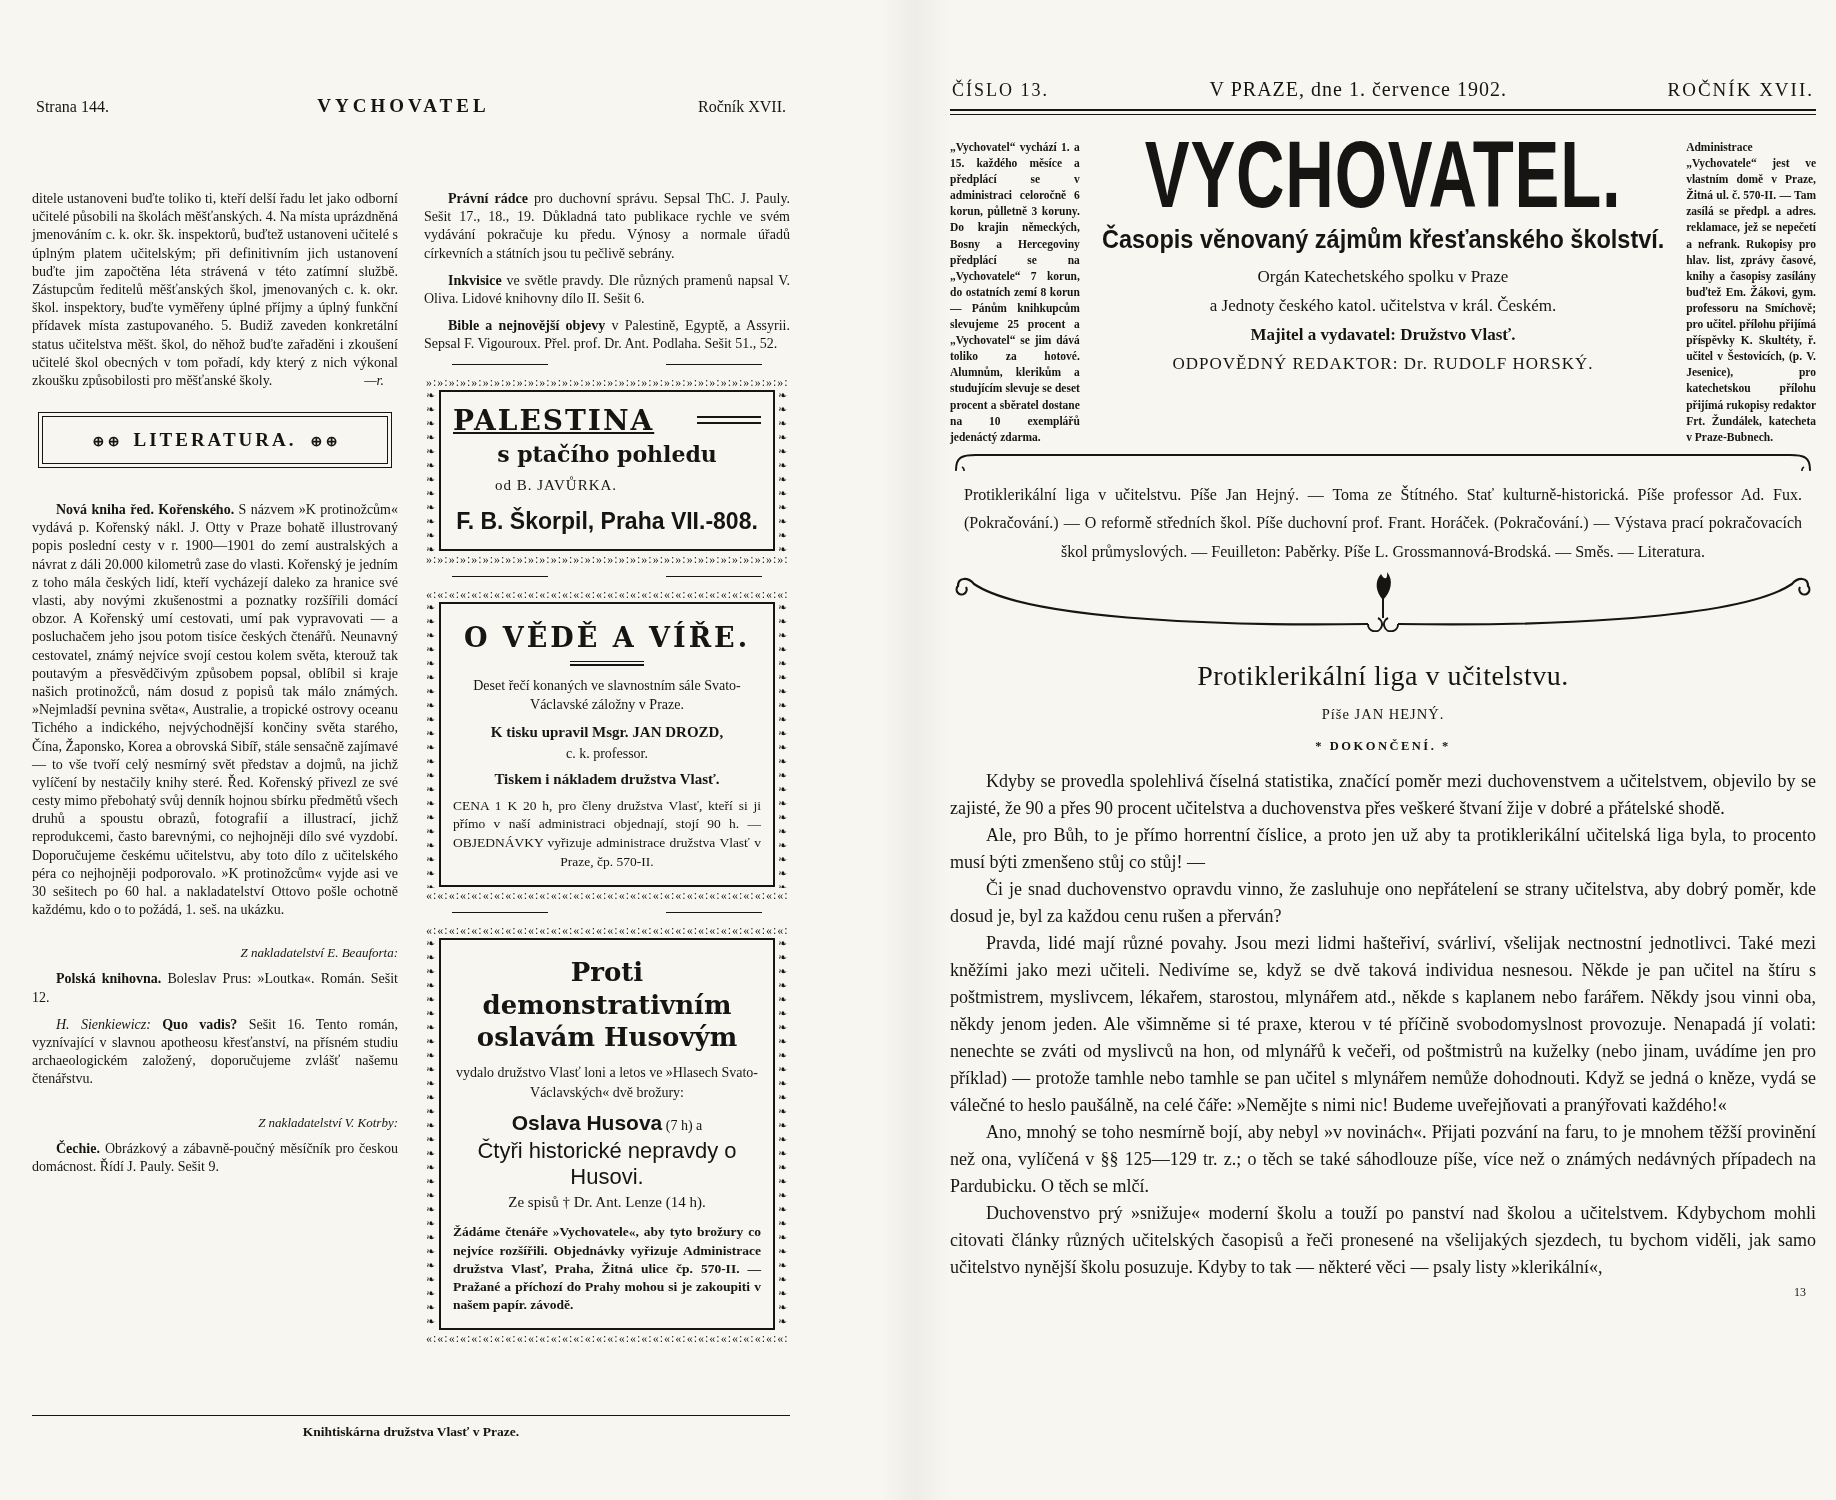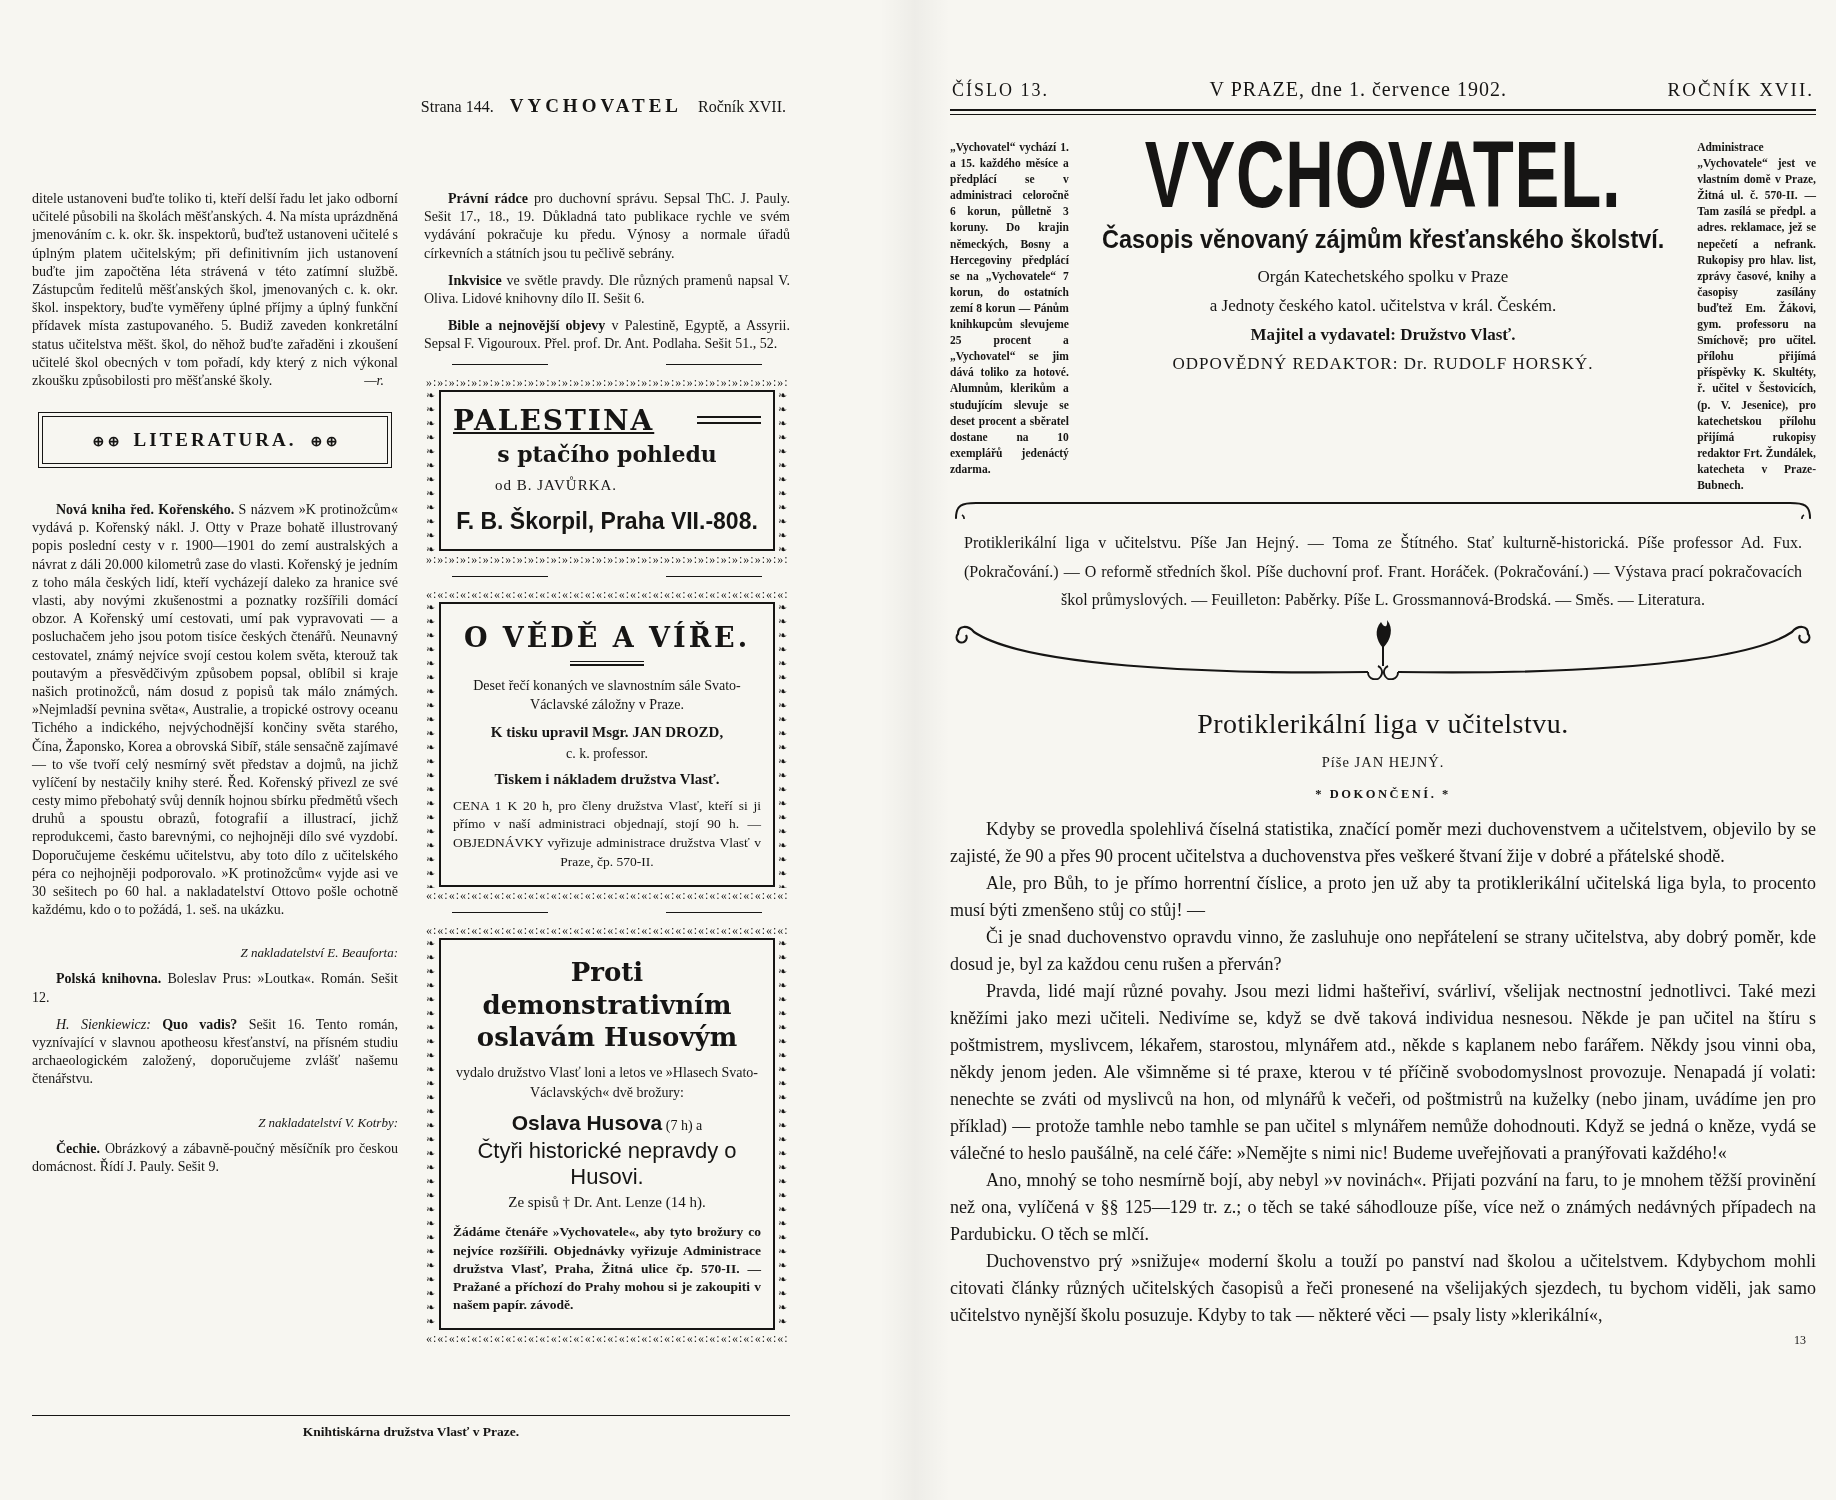--- a/index.html
+++ b/index.html
@@ -11,21 +11,21 @@
     position:relative;
     overflow:hidden;
   }
   body::before{ 
     content:""; position:absolute; left:880px; top:0; width:70px; height:100%;
     background:linear-gradient(90deg, rgba(0,0,0,0) 0%, rgba(0,0,0,.04) 50%, rgba(0,0,0,0) 100%);
   }
 
   
   .lpage { position:absolute; left:32px; top:95px; width:758px; height:1345px; }
-  .lp-header { display:flex; justify-content:flex-end; align-items:baseline; padding:0 4px;gap:16px; }
+  .lp-header { display:flex; justify-content:space-between; align-items:baseline; padding:0 4px;gap:16px; }
   .lp-header .h-side { font-size:16px; }
   .lp-header .h-center { font-size:19px; font-weight:bold; letter-spacing:4px; }
   .lp-cols { display:flex; gap:26px; margin-top:40px; }
   .lcol { width:366px; }
   p.just { font-size:14px; line-height:1.3; text-align:justify;margin-top:33px; }
   p.ind { text-indent:24px; }
   p.gap { margin-top:9px; }
   .sig { float:right; font-style:italic; padding-right:14px; }
   .lead-b { font-weight:bold; }
   .lead-i { font-style:italic; }
@@ -71,21 +71,21 @@
                text-align:center; font-size:13.5px; font-weight:bold; }
 
   
   .rpage { position:absolute; left:950px; top:78px; width:866px; height:1385px; }
   .rp-header { display:flex; justify-content:space-between; align-items:baseline; padding:0 2px; }
   .rp-header .h-num { font-size:18px; letter-spacing:2px; }
   .rp-header .h-center { font-size:20px; letter-spacing:1px; }
   .rp-header .h-roc { font-size:19px; letter-spacing:2px; }
   .dbl-rule { margin-top:8px; height:6px; border-top:2.5px solid #161514; border-bottom:1.2px solid #161514; }
 
-  .masthead { display:flex; gap:15px; margin-top:16px; }
+  .masthead { display:flex; gap:4px; margin-top:16px; }
   .notice { width:218px; font-size:11.5px; font-weight:bold; line-height:1.4; text-align:justify; padding-top:8px; }
   .m-center { flex:1; text-align:center; }
   .m-title { font-family:"Liberation Sans", sans-serif; font-weight:bold; font-size:84px; line-height:.95;
              transform:scaleX(.8) scaleY(1.12); transform-origin:center top; letter-spacing:1px; white-space:nowrap; }
   .m-sub { font-family:"Liberation Sans", sans-serif; font-weight:bold; font-size:25px; margin-top:14px;
            transform:scaleX(.94); transform-origin:center; white-space:nowrap; }
   .m-org1 { font-size:17px; margin-top:13px; }
   .m-org2 { font-size:17px; margin-top:9px; }
   .m-owner { font-size:17px; font-weight:bold; margin-top:9px; }
   .m-editor { font-size:17px; margin-top:9px; letter-spacing:1px; }

